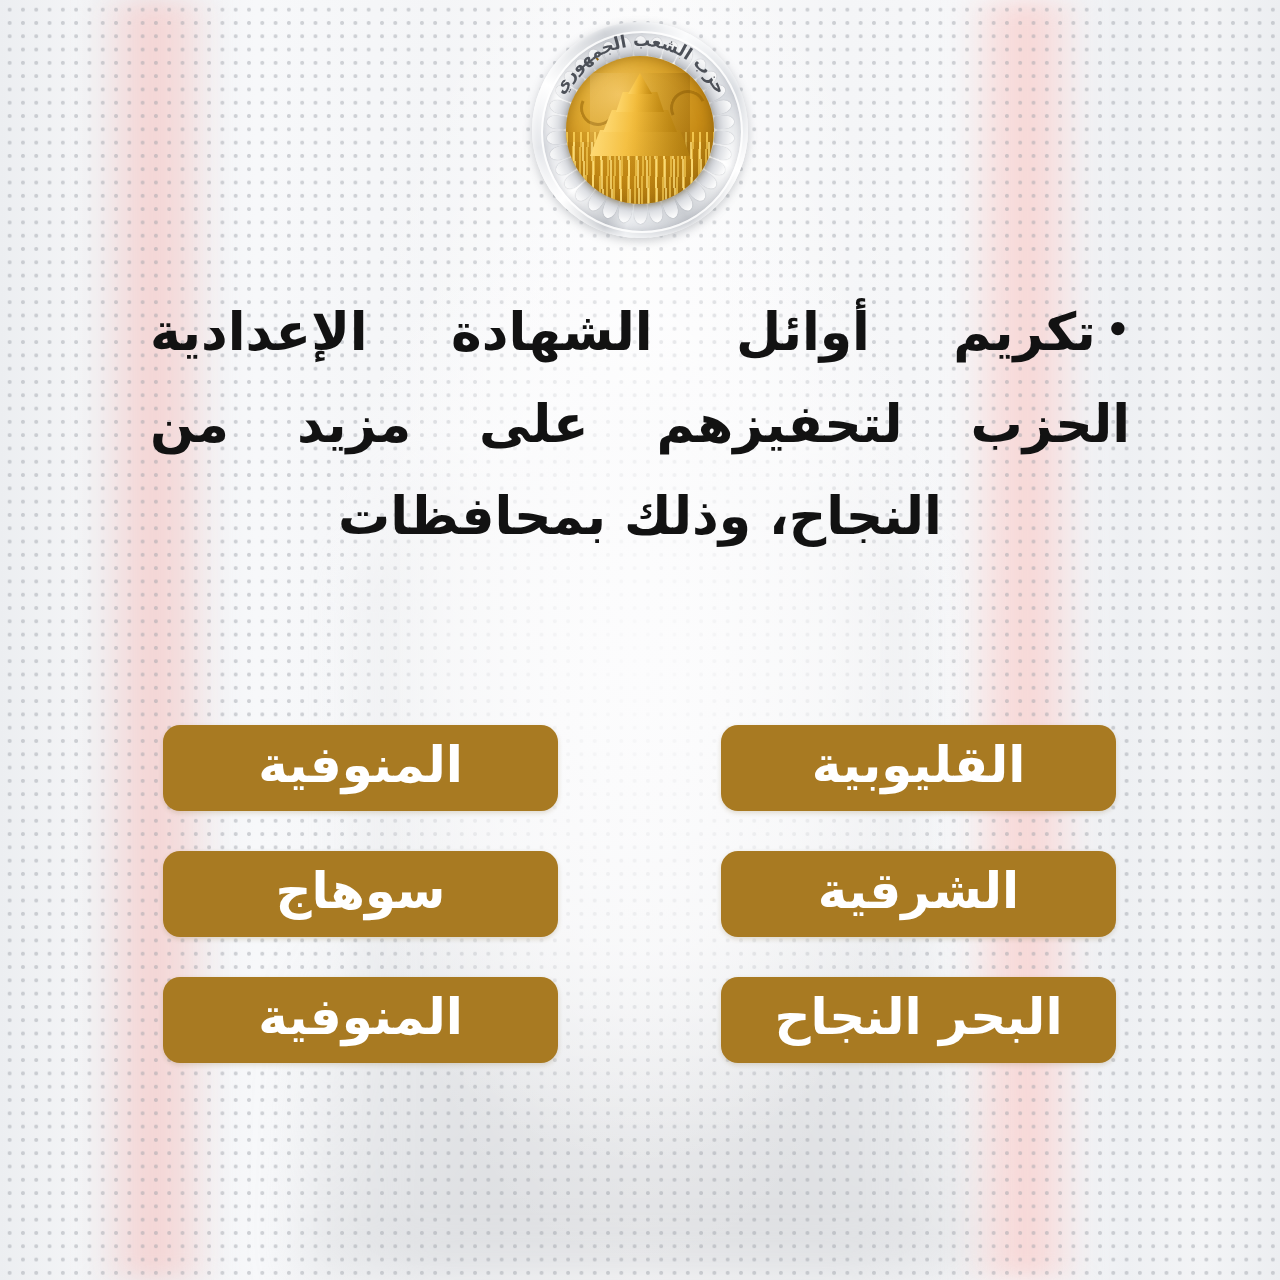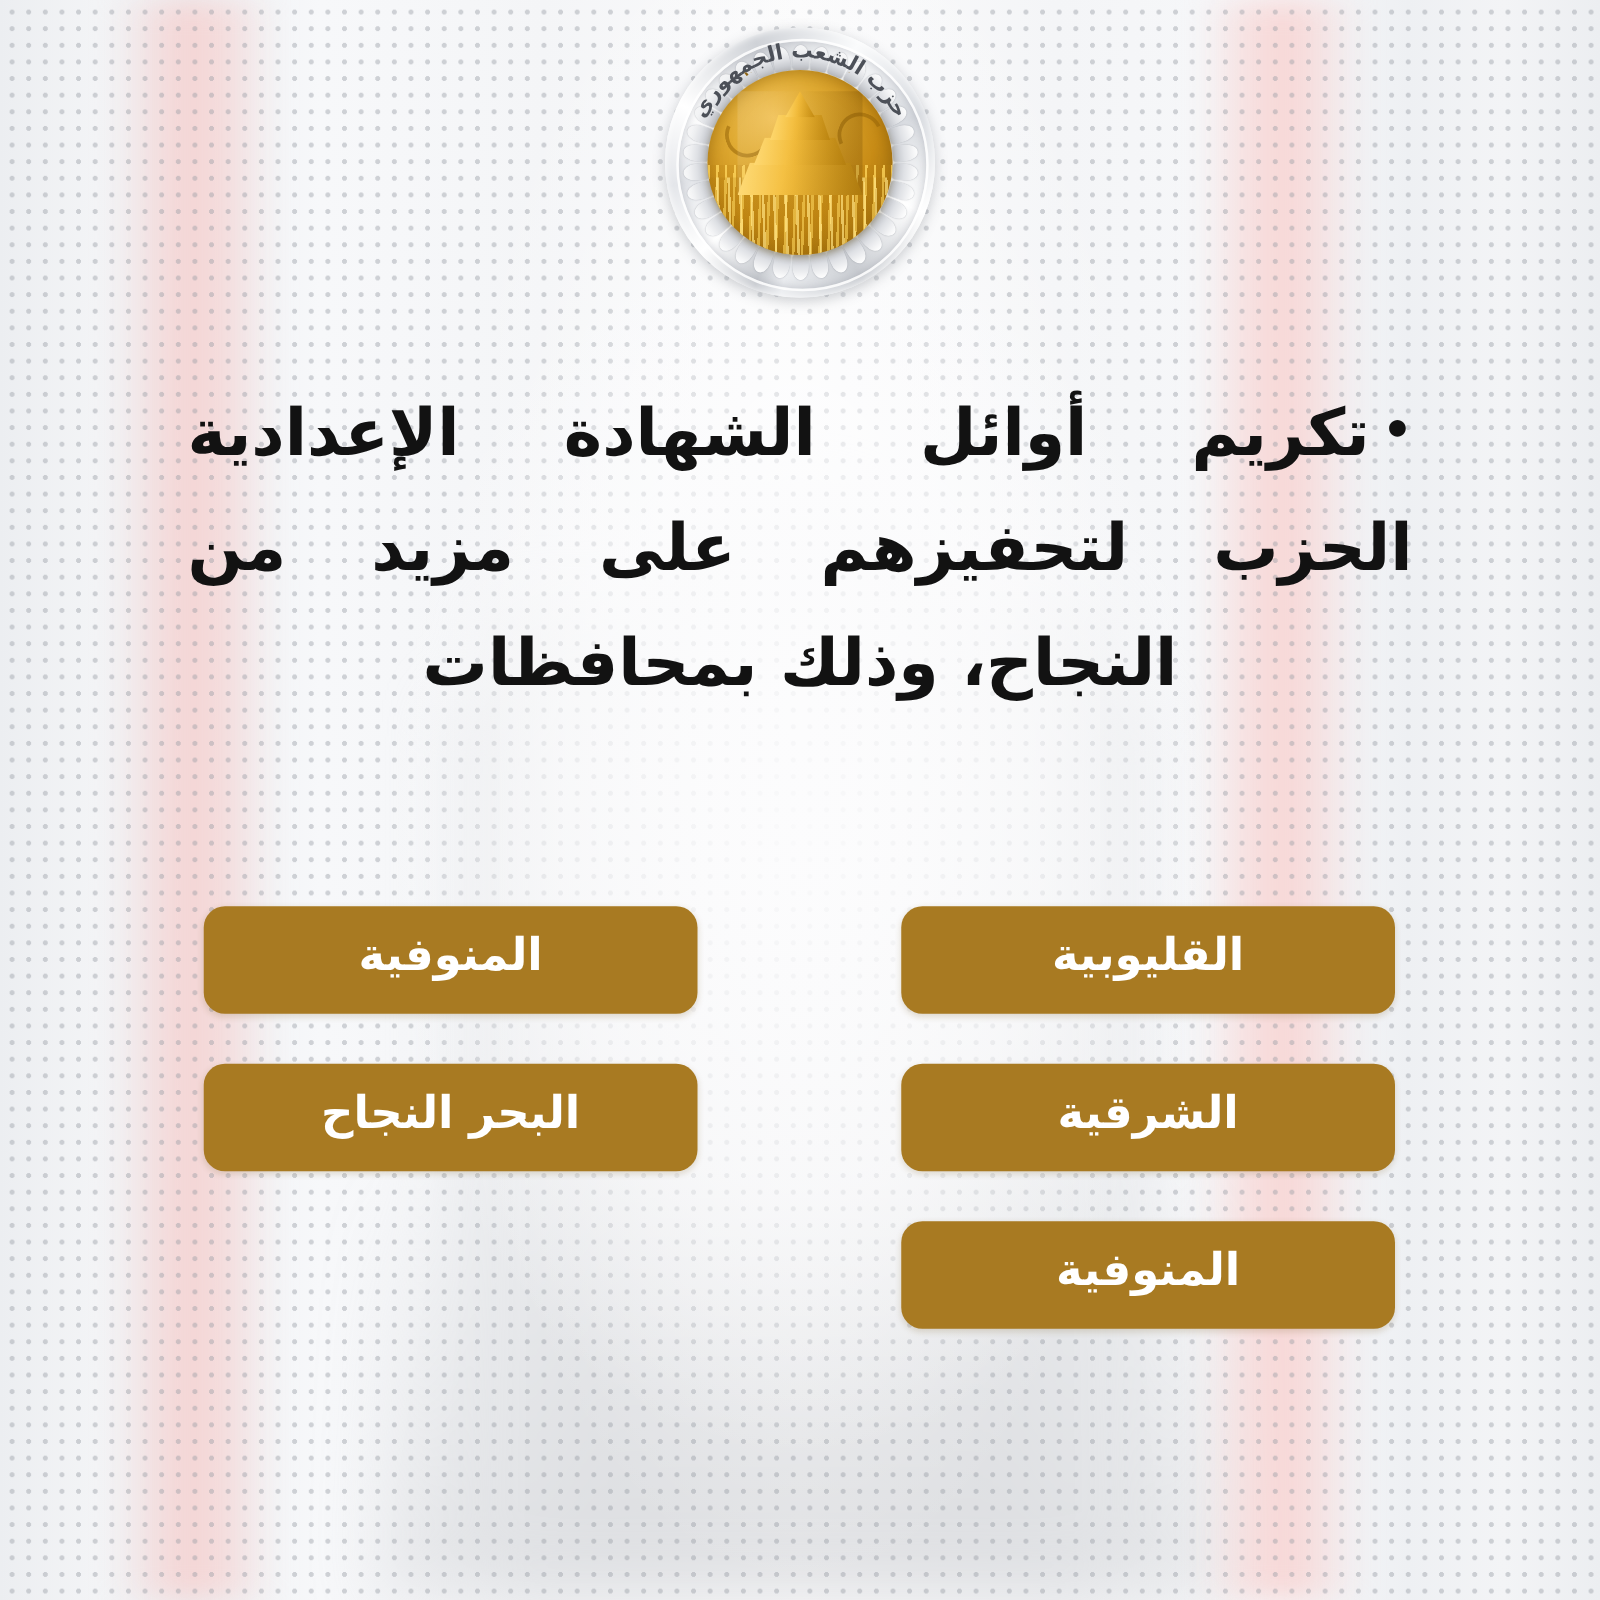--- a/index.html
+++ b/index.html
@@ -275,21 +275,21 @@
     position: absolute;
     left: 33px; top: 36px;
     width: 150px; height: 60px;
   }
 
   
   .body-text {
     position: absolute;
     right: 150px;
     left: 150px;
-    top: 301px;
+    top: 286px;
     text-align: justify;
     text-align-last: center;
     direction: rtl;
     color: #121212;
     font-size: 52px;
     line-height: 92px;
     font-weight: 700;
     letter-spacing: 0px;
   }
   .body-text .bullet {
@@ -322,21 +322,21 @@
     direction: rtl;
   }
   .gov-btn {
     height: 86px;
     border-radius: 17px;
     background: #a87a22;
     color: #ffffff;
     display: flex;
     align-items: center;
     justify-content: center;
-    font-size: 36px;
+    font-size: 50px;
     font-weight: 700;
     line-height: 1;
     box-shadow: 0 2px 5px rgba(120,90,30,0.20);
     padding-bottom: 6px;
     box-sizing: border-box;
   }
 </style>
 </head>
 <body>
 
@@ -436,17 +436,18 @@
   <div class="body-text">
     <span class="line"><span class="bullet">•</span><span>تكريم أوائل الشهادة الإعدادية</span></span>
     <span class="line">الحزب لتحفيزهم على مزيد من</span>
     <span class="line last">النجاح، وذلك بمحافظات</span>
   </div>
 
   <div class="gov-grid">
     <div class="gov-btn">القليوبية</div>
     <div class="gov-btn">المنوفية</div>
     <div class="gov-btn">الشرقية</div>
+    <div class="gov-btn">سوهاج</div>
     <div class="gov-btn">البحر النجاح</div>
     <div class="gov-btn">المنوفية</div>
   </div>
 
 </div>
 
 </body></html>

